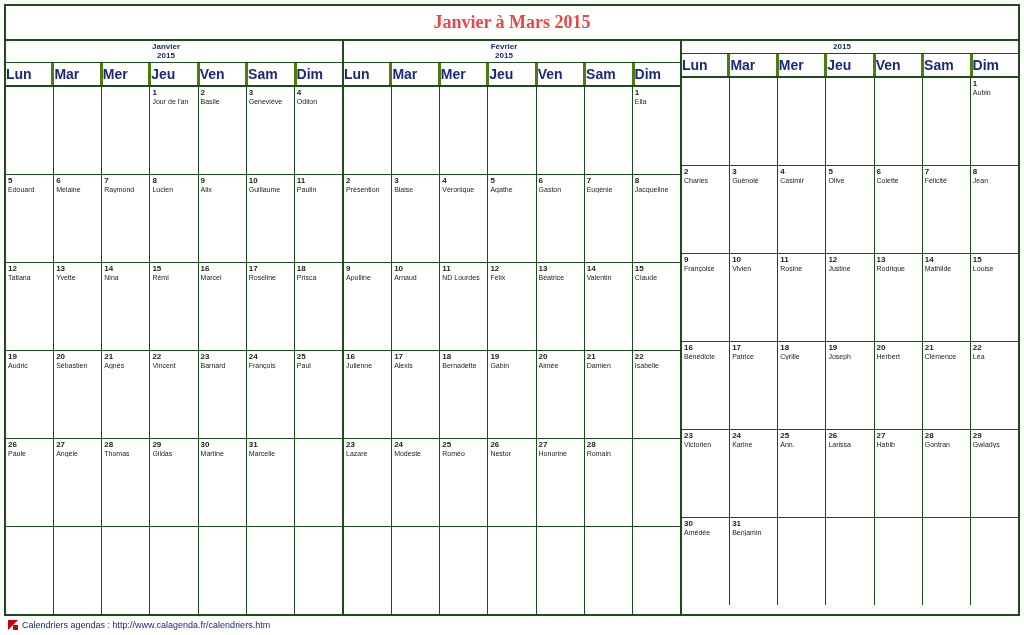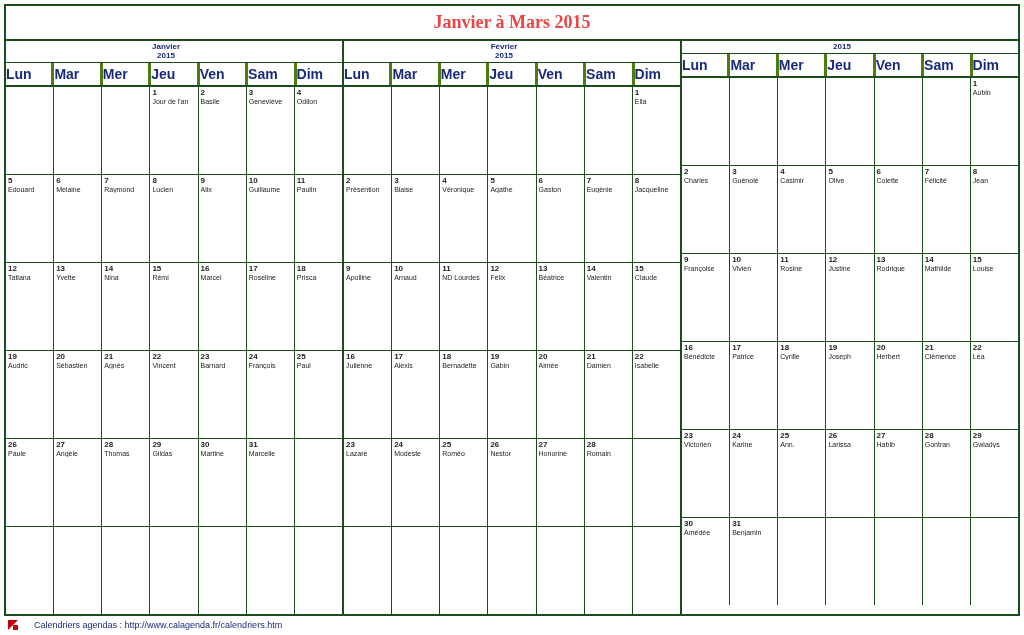--- a/index.html
+++ b/index.html
@@ -95,21 +95,21 @@
     margin-top: 1px;
     white-space: nowrap;
     overflow: hidden;
   }
   .footer {
     font-size: 9px;
     padding: 4px 4px 2px 4px;
     color: #1a2a7a;
     display: flex;
     align-items: center;
-    gap: 16px;
+    gap: 4px;
   }
   .footer-icon {
     width: 10px;
     height: 10px;
     display: inline-block;
     position: relative;
   }
   .footer-icon::before {
     content: "";
     position: absolute;

